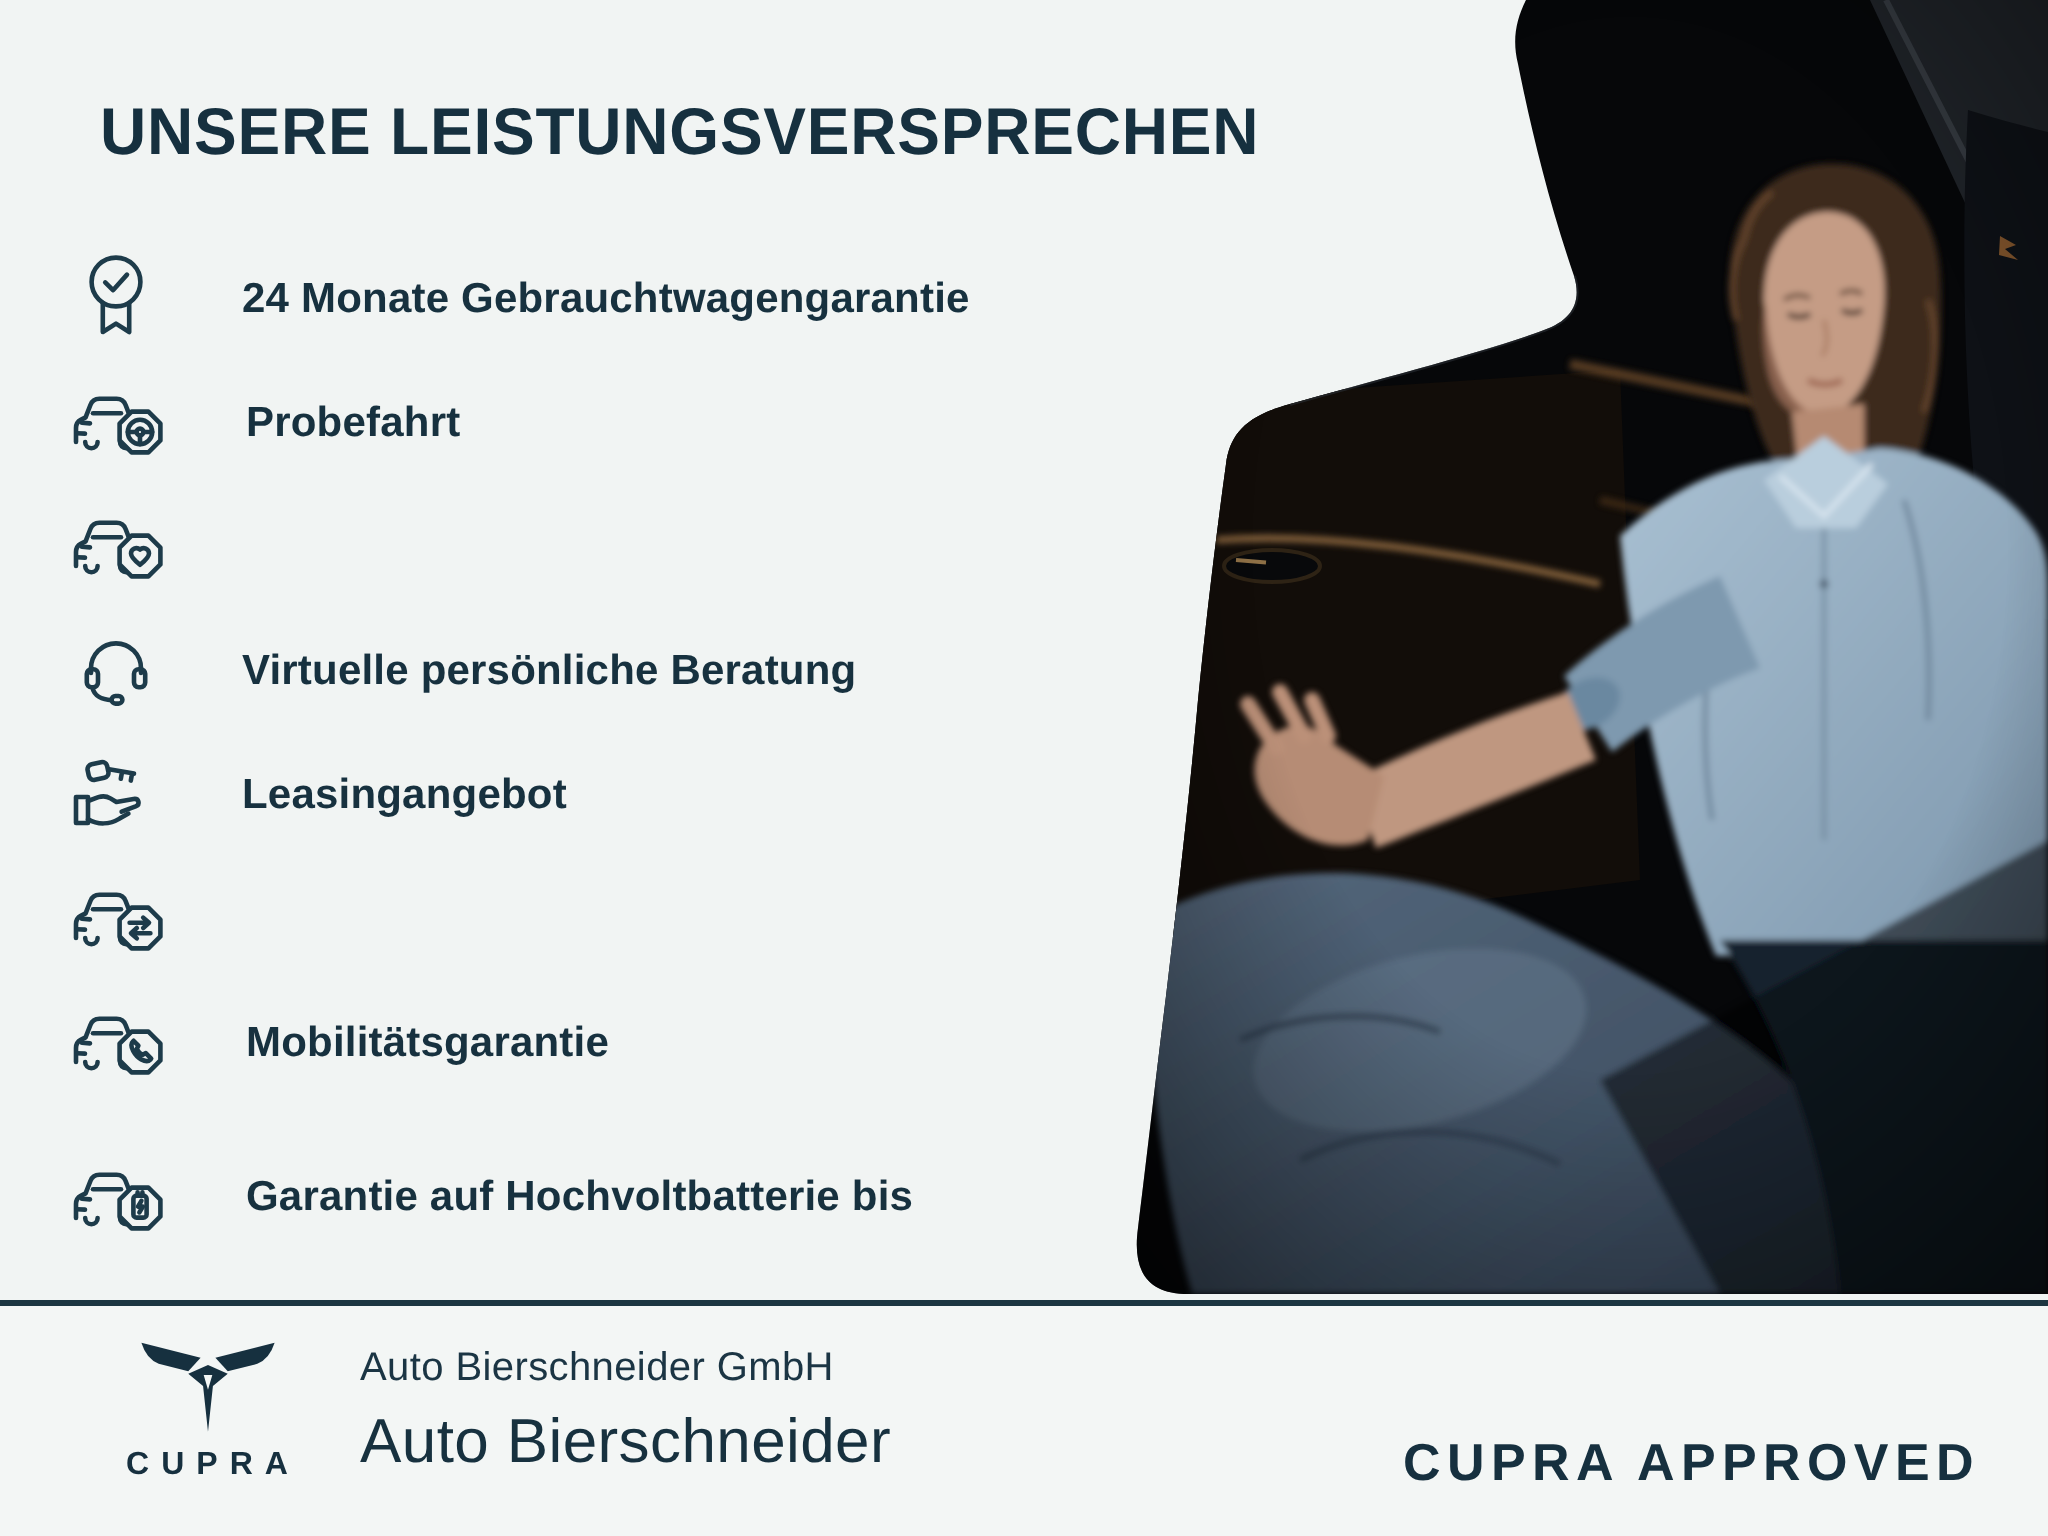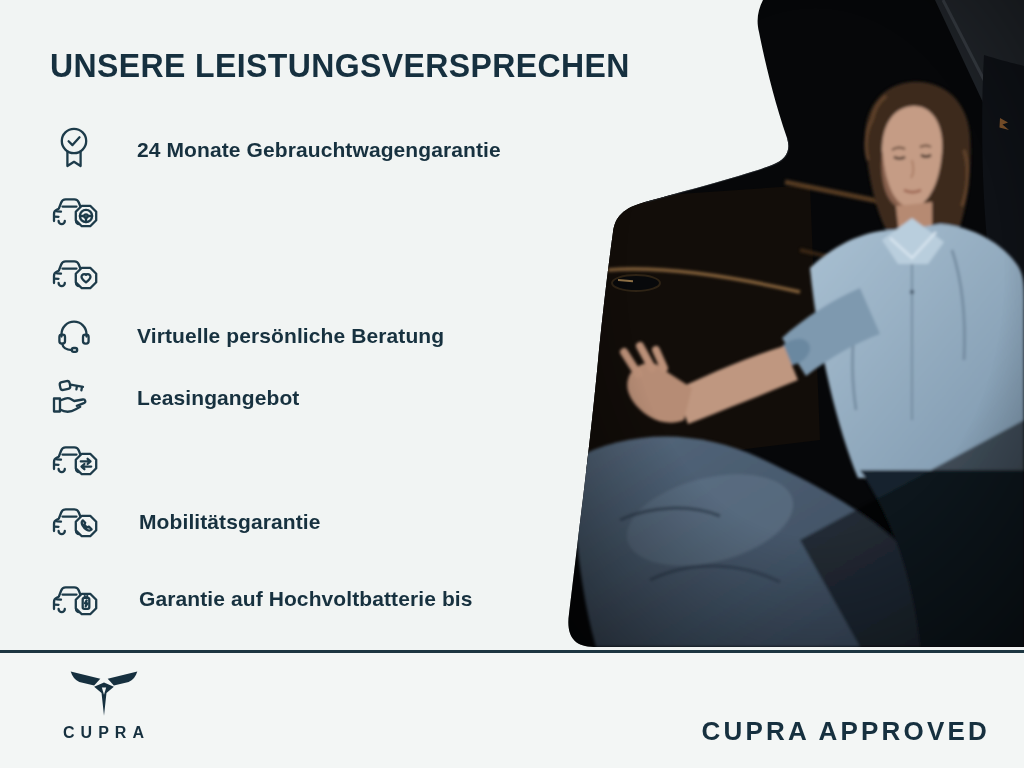--- a/index.html
+++ b/index.html
@@ -13,21 +13,21 @@
 
   
   .title{
     position:absolute;left:50px;top:47px;
     font-size:33px;font-weight:bold;letter-spacing:.4px;
     color:#16303f;white-space:nowrap;
     transform:scaleX(.97);transform-origin:left center;
   }
 
   
-  .promises{position:absolute;left:50px;top:118px;margin:0;padding:0;list-style:none;width:500px;}
+  .promises{position:absolute;left:34px;top:118px;margin:0;padding:0;list-style:none;width:500px;}
   .promise{display:flex;align-items:center;min-height:62px;}
   .promise--tall{min-height:93px;}
   .promise .ic{flex:0 0 48px;display:flex;justify-content:center;align-items:center;}
   .promise .ic svg{display:block;}
   .promise .label{
     margin-left:39px;font-size:21px;font-weight:bold;line-height:31px;color:#17313f;
     letter-spacing:.1px;white-space:nowrap;
   }
   .icon-stroke{stroke:#1d3b4a;fill:none;stroke-width:2.3;stroke-linecap:round;stroke-linejoin:round;}
   .icon-knock{fill:#f1f4f3;stroke:#1d3b4a;stroke-width:2.3;stroke-linejoin:round;}
@@ -77,20 +77,21 @@
           <path class="icon-stroke" d="M4 30 v-7 c0-1.8 1-3.4 2.6-4.2 l2.2-1.1 2.4-6.2 C11.9 9.6 13.7 8.4 15.7 8.4 h8.6 c2 0 3.8 1.2 4.5 3.1 l2.4 6.2 2.2 1.1 C35 19.6 36 21.2 36 23 v7"></path>
           <path class="icon-stroke" d="M12.5 15.6 h14"></path>
           <path class="icon-stroke" d="M7 20.4 l4 .3 M4.5 25.6 l4 .2"></path>
           <path class="icon-stroke" d="M8.6 30 a3.1 3.1 0 0 0 6.2 0 M26 30 a3.1 3.1 0 0 0 6.2 0"></path>
           <polygon class="icon-knock" points="46.2,29.2 40.2,35.2 31.8,35.2 25.8,29.2 25.8,20.8 31.8,14.8 40.2,14.8 46.2,20.8"></polygon>
           <circle class="icon-stroke" cx="36" cy="25" r="6.1"></circle>
           <circle class="icon-stroke" cx="36" cy="25" r="1.7"></circle>
           <path class="icon-stroke" d="M29.9 25 h4.4 M37.7 25 h4.4 M36 26.7 v4.4"></path>
         </svg>
       </span>
+      <span class="label">Probefahrt</span>
     </li>
 
     <li class="promise">
       <span class="ic">
         <svg width="50" height="40" viewBox="0 0 50 40">
           <path class="icon-stroke" d="M4 30 v-7 c0-1.8 1-3.4 2.6-4.2 l2.2-1.1 2.4-6.2 C11.9 9.6 13.7 8.4 15.7 8.4 h8.6 c2 0 3.8 1.2 4.5 3.1 l2.4 6.2 2.2 1.1 C35 19.6 36 21.2 36 23 v7"></path>
           <path class="icon-stroke" d="M12.5 15.6 h14"></path>
           <path class="icon-stroke" d="M7 20.4 l4 .3 M4.5 25.6 l4 .2"></path>
           <path class="icon-stroke" d="M8.6 30 a3.1 3.1 0 0 0 6.2 0 M26 30 a3.1 3.1 0 0 0 6.2 0"></path>
           <polygon class="icon-knock" points="46.2,29.2 40.2,35.2 31.8,35.2 25.8,29.2 25.8,20.8 31.8,14.8 40.2,14.8 46.2,20.8"></polygon>
@@ -242,16 +243,20 @@
   <div class="footer">
     <div class="logo">
       <svg width="74" height="56" viewBox="0 0 120 86">
         <path fill="#16303f" d="M6 8 L54 20 L44 31 L20 25 Q10 21 6 8 Z"></path>
         <path fill="#16303f" d="M114 8 L66 20 L76 31 L100 25 Q110 21 114 8 Z"></path>
         <path fill="#16303f" d="M44 33 L60 26 L76 33 L64 43 L60 80 L56 43 Z"></path>
         <path fill="#f3f6f5" d="M56.5 34 L63.5 34 L60 46 Z"></path>
       </svg>
       <div class="wordmark">CUPRA</div>
     </div>
+    <div class="dealer">
+      <div class="dealer-small">Auto Bierschneider GmbH</div>
+      <div class="dealer-large">Auto Bierschneider</div>
+    </div>
     <div class="approved">CUPRA APPROVED</div>
   </div>
 
 </div>
 
 </body></html>

